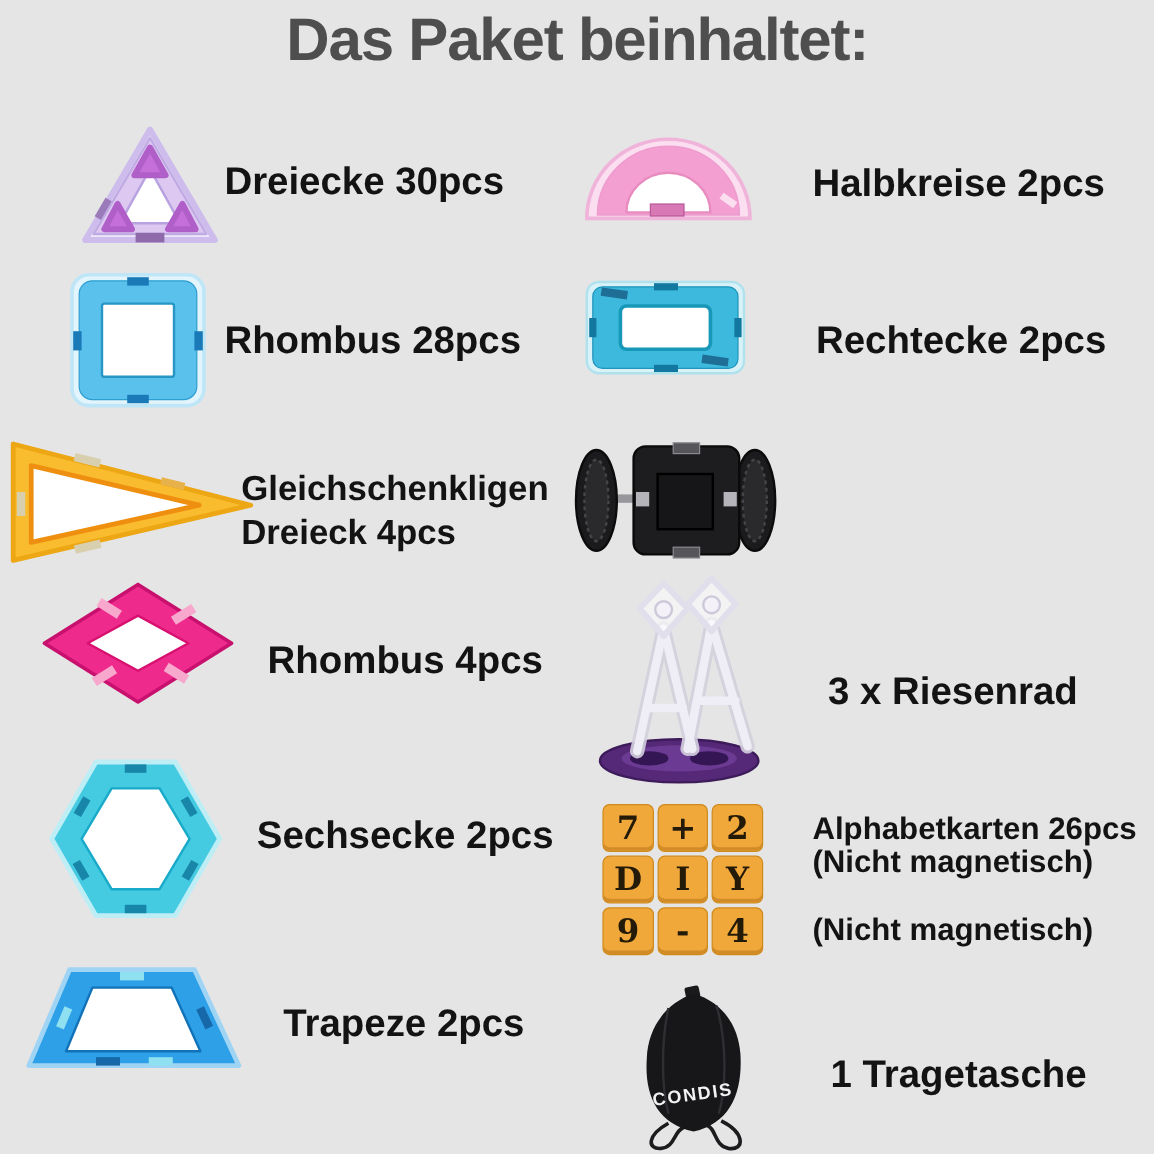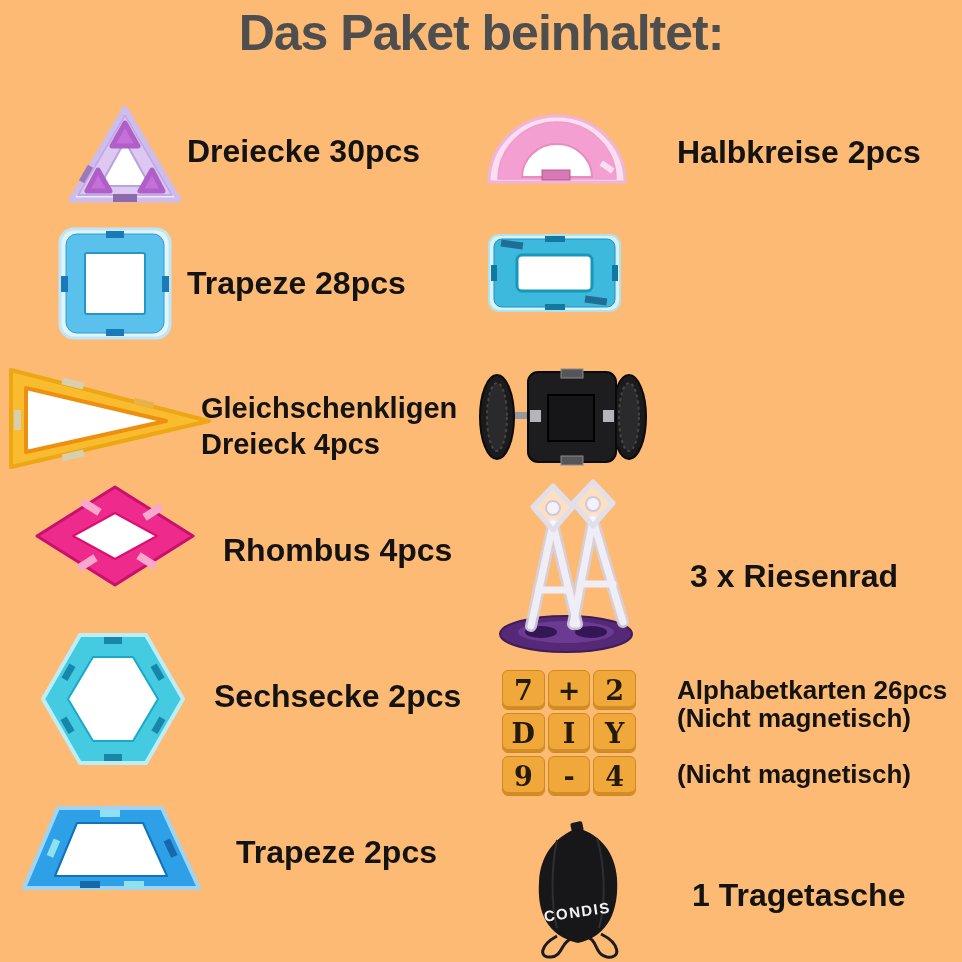--- a/index.html
+++ b/index.html
@@ -1,16 +1,16 @@
 <!DOCTYPE html>
 <html><head>
 <meta charset="utf-8">
 <style>
   html,body{margin:0;padding:0;background:#fff;}
-  #canvas{position:relative;width:962px;height:962px;background:#fdba74;overflow:hidden;
+  #canvas{position:relative;width:962px;height:962px;background:#e5e5e5;overflow:hidden;
           font-family:"Liberation Sans",sans-serif;}
   .title{position:absolute;top:4px;left:0;width:962px;text-align:center;
          font-size:50px;font-weight:700;color:#4e4e4e;letter-spacing:-1px;}
   .lbl{position:absolute;font-weight:700;color:#131313;white-space:nowrap;}
   .lbl-32{font-size:32px;text-align:right;}
   .lbl-29{font-size:29px;line-height:36px;}
   .lbl-26{font-size:26px;line-height:28px;}
   .img{position:absolute;}
   
   .cards{position:absolute;left:502px;top:670px;width:134px;height:126px;
@@ -50,33 +50,34 @@
 
   <svg class="img" style="left:58px;top:227px" width="114" height="113" viewBox="0 0 114 113">
     <rect x="2" y="2" width="110" height="109" rx="14" fill="#e2f4fc" stroke="#bfe6f6" stroke-width="3"></rect>
     <rect x="8" y="7" width="98" height="99" rx="11" stroke="#2e9ed0" stroke-width="1" fill="#59c1ec"></rect>
     <rect x="27" y="26" width="60" height="61" rx="2" fill="#ffffff" stroke="#2896c4" stroke-width="2"></rect>
     <rect x="48" y="4" width="18" height="7" fill="#1a7ab8"></rect>
     <rect x="48" y="102" width="18" height="7" fill="#1a7ab8"></rect>
     <rect x="3" y="49" width="7" height="16" fill="#1a7ab8"></rect>
     <rect x="104" y="49" width="7" height="16" fill="#1a7ab8"></rect>
   </svg>
-  <div class="lbl lbl-32" style="left:187px;top:265px">Trapeze 28pcs</div>
+  <div class="lbl lbl-32" style="left:187px;top:265px">Rhombus 28pcs</div>
 
   <svg class="img" style="left:487px;top:233px" width="135" height="80" viewBox="0 0 135 80">
     <rect x="2" y="2" width="131" height="76" rx="10" fill="#d8f2f8" stroke="#b0e2ee" stroke-width="2"></rect>
     <rect x="7" y="6" width="121" height="68" rx="8" stroke="#1f94bc" stroke-width="1" fill="#3cb9dd"></rect>
     <rect x="30" y="22" width="75" height="36" rx="5" fill="#ffffff" stroke="#1898b8" stroke-width="3"></rect>
     <rect x="58" y="3" width="20" height="6" fill="#1378a0"></rect>
     <rect x="58" y="71" width="20" height="6" fill="#1378a0"></rect>
     <rect x="4" y="32" width="6" height="16" fill="#1378a0"></rect>
     <rect x="125" y="32" width="6" height="16" fill="#1378a0"></rect>
     <rect x="14" y="8" width="22" height="7" fill="#1e6e96" transform="rotate(8 25 11)"></rect>
     <rect x="98" y="64" width="22" height="7" fill="#1e6e96" transform="rotate(8 109 67)"></rect>
   </svg>
+  <div class="lbl lbl-32" style="left:680px;top:265px">Rechtecke 2pcs</div>
 
   <svg class="img" style="left:4px;top:364px" width="212" height="110" viewBox="0 0 212 110">
     <path d="M7,6 L205,57 L7,103 Z" stroke="#eda714" stroke-width="4" stroke-linejoin="round" fill="#f8bc2e"></path>
     <path d="M22,24 L162,57 L22,88 Z" fill="#ffffff" stroke="#ef8f10" stroke-width="4" stroke-linejoin="round"></path>
     <rect x="58" y="16" width="22" height="7" fill="#d8cfae" transform="rotate(14 69 19)"></rect>
     <rect x="58" y="88" width="22" height="7" fill="#d8cfae" transform="rotate(-13 69 91)"></rect>
     <rect x="10" y="46" width="7" height="20" fill="#d8cfae"></rect>
     <rect x="130" y="36" width="20" height="6" fill="#e8b24a" transform="rotate(14 140 39)"></rect>
   </svg>
   <div class="lbl lbl-29" style="left:201px;top:390px">Gleichschenkligen</div>

